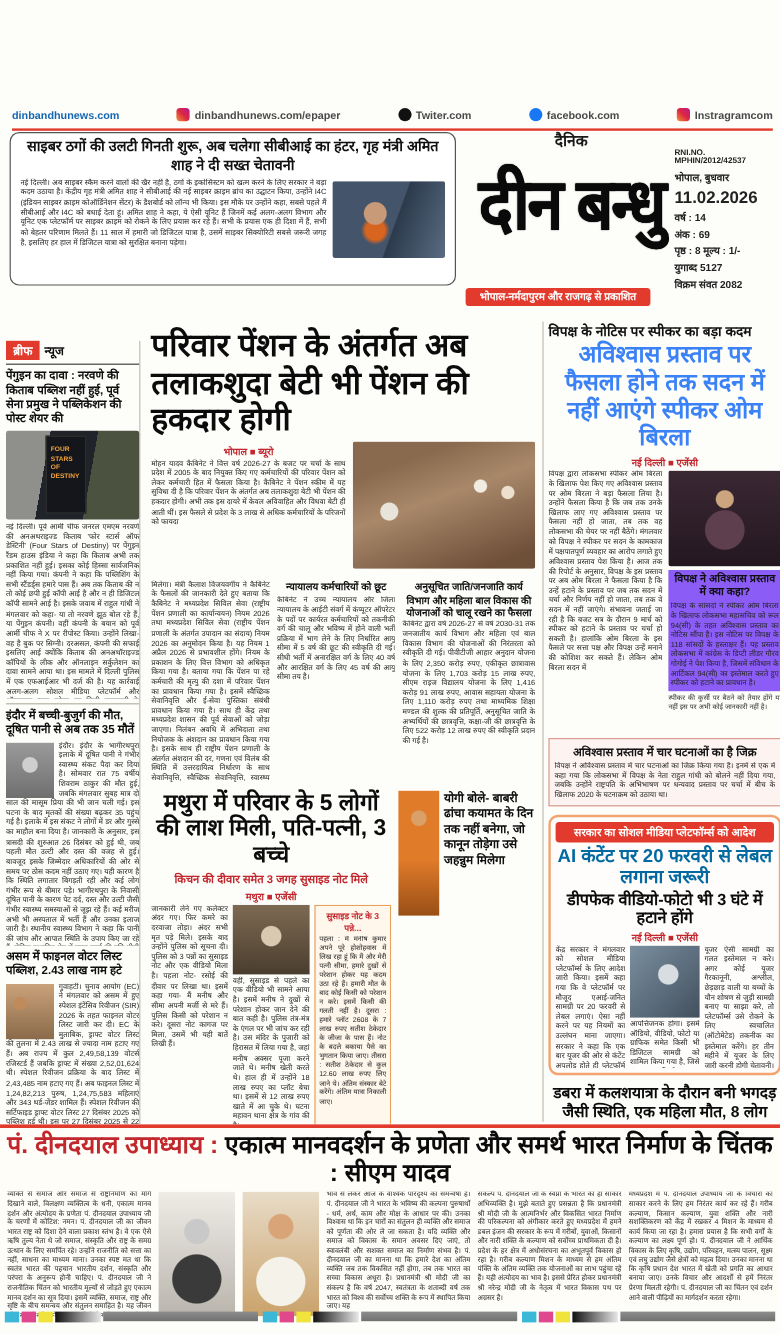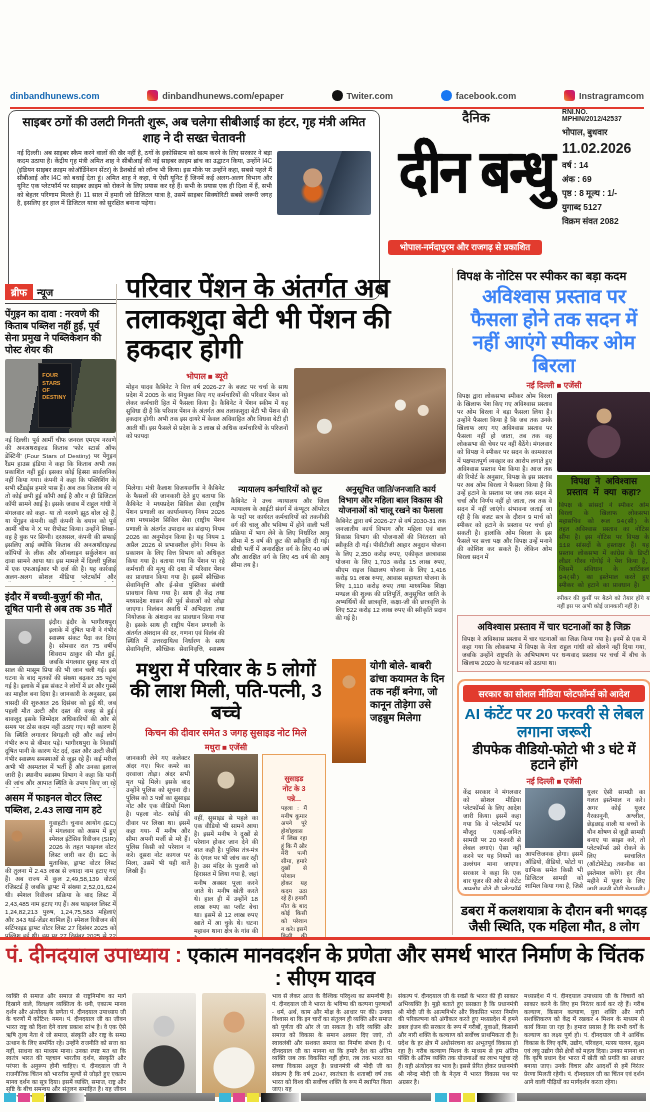--- a/index.html
+++ b/index.html
@@ -8,35 +8,35 @@
   
   .topbar{position:absolute;left:10px;right:6px;top:86px;height:19px;display:flex;align-items:center;
           justify-content:space-between;border-bottom:2.5px solid #e23b2e;padding-bottom:2px;}
   .toplink{display:flex;align-items:center;gap:4px;font-size:9px;font-weight:bold;color:#4a4a4a;text-decoration:none;}
   .toplink.first{color:#1467b3;}
   .ticon{width:11px;height:11px;border-radius:3px;display:inline-block;}
   .ticon.ig{background:linear-gradient(45deg,#f09433,#dc2743,#bc1888);}
   .ticon.x{background:#111;border-radius:50%;}
   .ticon.fb{background:#1877f2;border-radius:50%;}
   
-  .shah-box{position:absolute;left:8px;top:110px;width:372px;height:190px;border:1.5px solid #555;
+  .shah-box{position:absolute;left:8px;top:110px;width:372px;height:128px;border:1.5px solid #555;
             border-radius:8px;padding:4px 8px;box-sizing:border-box;background:#fff;}
   .shah-box h3{margin:0 0 3px;font-size:12px;line-height:1.3;text-align:center;color:#111;}
   .shah-photo{float:right;width:94px;height:64px;margin:2px 0 2px 5px;border-radius:2px;
      background:radial-gradient(circle at 38% 42%,#c89a78 9px,transparent 10px),
                 radial-gradient(circle at 38% 64%,#d8651f 8px,transparent 12px),
                 linear-gradient(110deg,#44546a 55%,#2c3a4c 56%,#5a6c82);}
   .shah-body{font-size:6.3px;line-height:1.32;text-align:justify;color:#222;height:110px;overflow:hidden;}
   .mast-daily{position:absolute;left:388px;top:108px;width:176px;text-align:center;font-size:13px;font-weight:bold;}
   .mast-title{position:absolute;left:378px;top:120px;width:196px;text-align:center;font-size:54px;font-weight:900;
               line-height:1.9;letter-spacing:-2px;color:#0a0a0a;white-space:nowrap;transform:scaleY(1.1);
               text-shadow:0 0 1px #000,0.5px 0 0 #000;}
   .mast-tagline{position:absolute;left:388px;top:240px;width:154px;height:15px;background:#e23b2e;color:#fff;
                 font-size:8.6px;font-weight:bold;text-align:center;line-height:15px;border-radius:3px;}
-  .issue-info{position:absolute;left:562px;top:108px;width:86px;font-weight:bold;color:#222;}
+  .issue-info{position:absolute;left:562px;top:124px;width:86px;font-weight:bold;color:#222;}
   .issue-info .rni{font-size:6.8px;margin-bottom:4px;}
   .issue-info .ln{font-size:8.4px;margin-bottom:3px;}
   .issue-info .date{font-size:14px;margin-bottom:3px;}
   
   .col-left{position:absolute;left:5px;top:284px;width:111px;height:667px;padding-right:0;
             border-right:1px solid #c6beb2;box-sizing:content-box;}
   .col-center{position:absolute;left:126px;top:268px;width:320px;height:667px;}
   .col-right{position:absolute;left:452px;top:268px;width:194px;height:667px;padding-left:4px;border-left:1px solid #c6beb2;}
   .t{font-size:6.2px;line-height:1.3;text-align:justify;color:#242424;overflow:hidden;}
   .byline{color:#c2272d;font-weight:bold;font-size:8px;text-align:center;margin:2px 0;}
@@ -71,39 +71,39 @@
   .cab-mid .c3{flex:1.12;}
   .sh{font-size:8.3px;font-weight:bold;text-align:center;line-height:1.25;margin:0 0 2px;color:#101010;}
   .math-row{display:flex;gap:6px;margin-top:7px;}
   .mathura{width:200px;}
   .head2{font-size:19px;font-weight:800;line-height:1.12;text-align:center;color:#0b0b0b;margin:0;}
   .subhead{color:#c2272d;font-size:9.4px;font-weight:bold;text-align:center;margin:3px 0 1px;}
   .m3{display:flex;gap:4px;height:212px;overflow:hidden;margin-top:2px;}
   .m3 .mc{flex:1;}
   .m-photo{height:58px;margin-bottom:2px;
      background:radial-gradient(circle at 50% 45%,#d8c9b0 8px,transparent 9px),linear-gradient(#7d6a52,#4a3d2e);}
-  .notebox{border:1px solid #e8a05a;background:#fff7ec;padding:18px;box-sizing:border-box;height:100%;}
+  .notebox{border:1px solid #e8a05a;background:#fff7ec;padding:3px;box-sizing:border-box;height:100%;}
   .notebox .nt{color:#c2272d;font-size:7.2px;font-weight:bold;text-align:center;margin-bottom:2px;}
   .yogi{flex:1;display:flex;}
   .yg-top{display:flex;gap:4px;}
   .yg-photo{width:34px;height:104px;flex:none;
      background:radial-gradient(circle at 50% 22%,#d9a06a 6px,transparent 7px),linear-gradient(#e07b2a 55%,#9a4f16);}
   .yg-head{font-size:10px;font-weight:bold;line-height:1.3;color:#0d0d0d;}
   .yg-body{margin-top:3px;flex:1;}
   
   .kick2{font-size:11.5px;font-weight:bold;color:#111;}
   .head3{font-size:19.5px;font-weight:800;line-height:1.18;text-align:center;color:#3b82f6;margin:2px 0;}
   .sp-row{display:flex;gap:5px;height:218px;overflow:hidden;}
   .sp-text{flex:1;}
   .sp-right{width:94px;flex:none;}
   .sp-photo{height:80px;border-radius:2px;
      background:radial-gradient(circle at 50% 30%,#caa57e 7px,transparent 8px),
                 radial-gradient(circle at 50% 62%,#5d3f4e 16px,transparent 17px),
                 linear-gradient(#3a2833,#241720);}
-  .whatbox{margin-top:3px;background:#4d7c0f;padding:2px;font-family:Liberation Mono, monospace;}
+  .whatbox{margin-top:3px;background:#8b5cf6;padding:2px;}
   .whatbox .wt{font-size:9px;font-weight:bold;line-height:1.25;text-align:center;margin-bottom:2px;color:#101010;}
   .sp-caption{font-size:5.8px;line-height:1.3;color:#333;margin-top:3px;text-align:justify;}
   .fourbox{border:1px solid #d89a92;background:#fdf4f1;padding:4px;margin-top:5px;}
   .fourbox .ft{font-size:9.6px;font-weight:bold;text-align:center;margin-bottom:2px;color:#141414;}
   .aibox{border:2px solid #f2a470;border-radius:8px;margin-top:7px;padding:4px;background:#fffdfb;}
   .ai-kick{background:#e23b2e;color:#fff;font-size:9px;font-weight:bold;text-align:center;padding:2px 0;border-radius:3px;}
   .ai-h1{font-size:15.5px;font-weight:800;text-align:center;margin:3px 0 0;color:#0369a1;line-height:1.15;}
   .ai-h2{font-size:13.5px;font-weight:800;text-align:center;margin:1px 0 0;color:#0b0b0b;line-height:1.15;}
   .ai-cols{display:flex;gap:4px;height:102px;overflow:hidden;margin-top:2px;}
   .ai-cols .ac{flex:1;}

